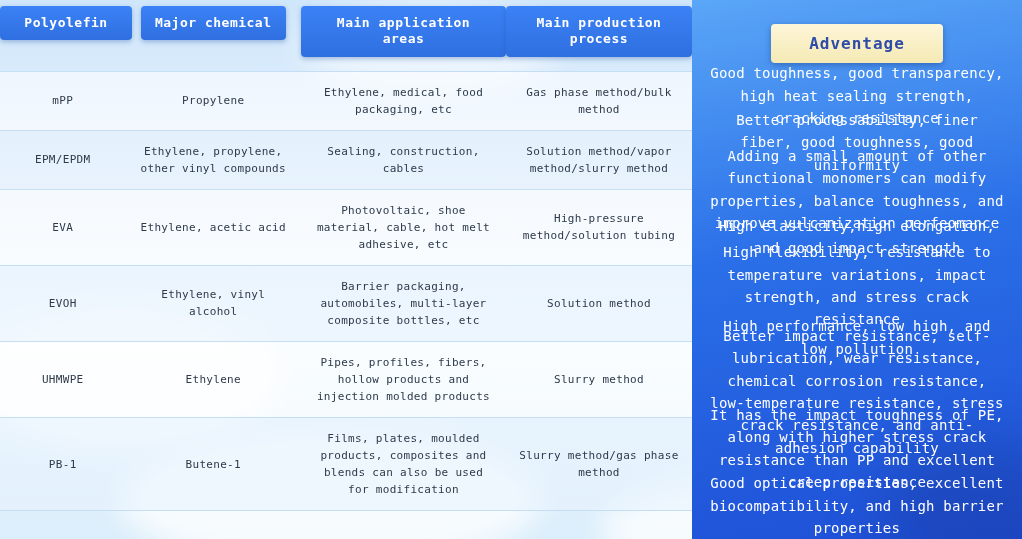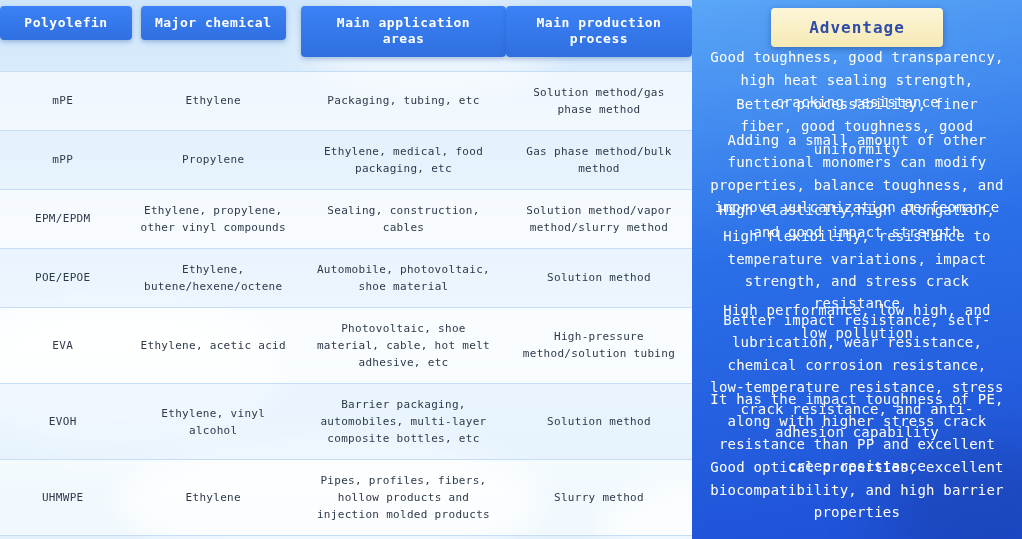--- a/index.html
+++ b/index.html
@@ -101,21 +101,21 @@
     position: absolute;
     right: -60px; bottom: -40px;
     width: 200px; height: 140px;
     background: rgba(20,40,120,0.25);
     filter: blur(28px);
     border-radius: 50%;
     pointer-events: none;
   }
   .adv-head {
     text-align: center;
-    margin: 0 0 10px 0;
+    margin: 16px 0 10px 0;
   }
   .adv-chip {
     display: inline-block;
     background: linear-gradient(180deg, #fdf6d8 0%, #f5e9b4 100%);
     color: #2f4da8;
     font-size: 16px;
     font-weight: bold;
     letter-spacing: 1px;
     padding: 10px 38px;
     border-radius: 4px;
@@ -167,42 +167,30 @@
           <th>
             <span class="hdr-chip wide">Main application areas</span>
           </th>
           <th>
             <span class="hdr-chip wide">Main production process</span>
           </th>
         </tr>
       </thead>
       <tbody>
         <tr>
-          <td>mPE</td>
-          <td>Ethylene</td>
-          <td>Packaging, tubing, etc</td>
-          <td>Solution method/gas phase method</td>
-        </tr>
-        <tr>
           <td>mPP</td>
           <td>Propylene</td>
           <td>Ethylene, medical, food packaging, etc</td>
           <td>Gas phase method/bulk method</td>
         </tr>
         <tr>
           <td>EPM/EPDM</td>
           <td>Ethylene, propylene, other vinyl compounds</td>
           <td>Sealing, construction, cables</td>
           <td>Solution method/vapor method/slurry method</td>
-        </tr>
-        <tr>
-          <td>POE/EPOE</td>
-          <td>Ethylene, butene/hexene/octene</td>
-          <td>Automobile, photovoltaic, shoe material</td>
-          <td>Solution method</td>
         </tr>
         <tr>
           <td>EVA</td>
           <td>Ethylene, acetic acid</td>
           <td>Photovoltaic, shoe material, cable, hot melt adhesive, etc</td>
           <td>High-pressure method/solution tubing</td>
         </tr>
         <tr>
           <td>EVOH</td>
           <td>Ethylene, vinyl alcohol</td>

